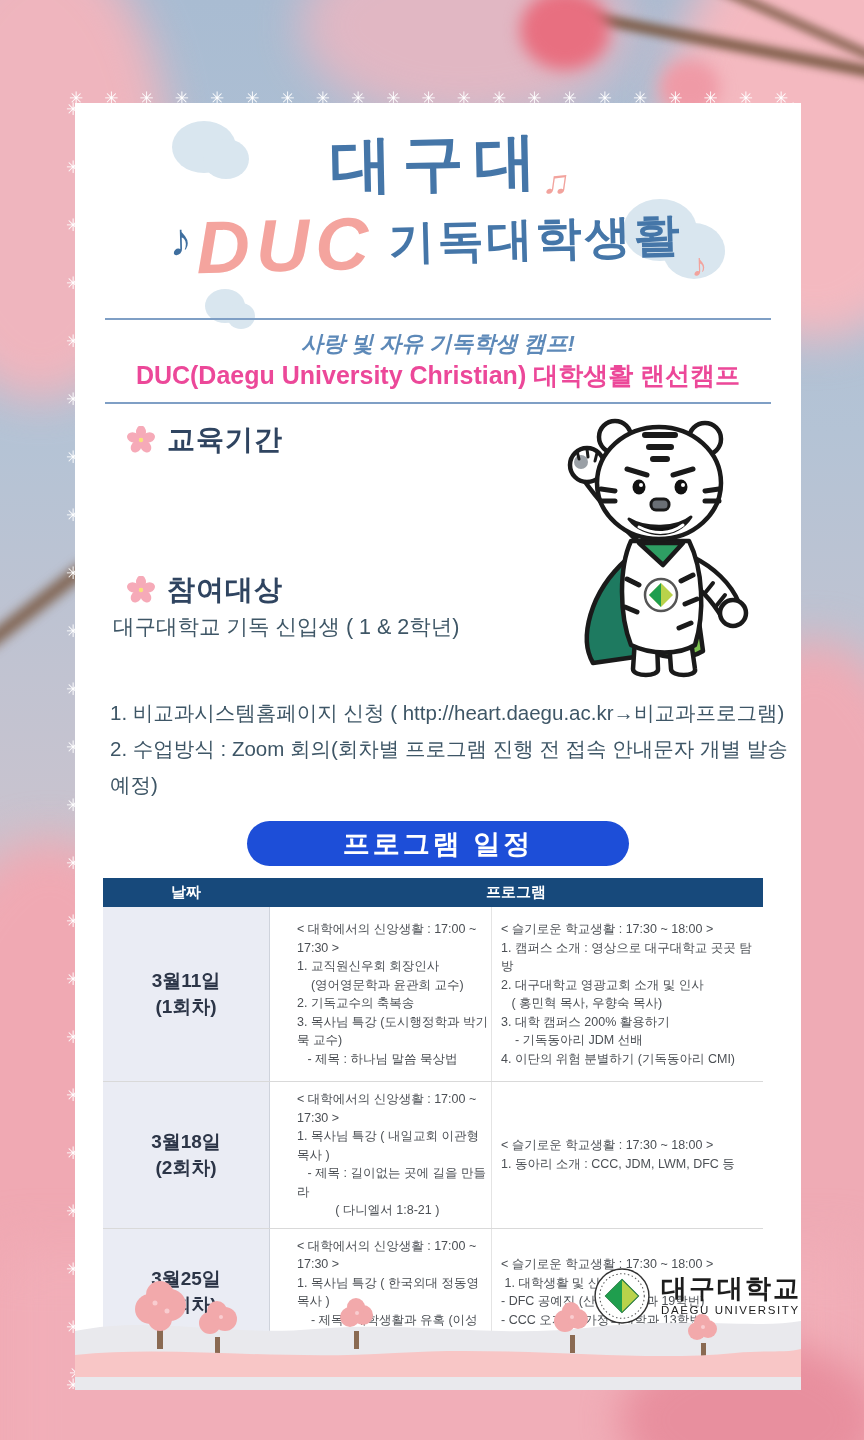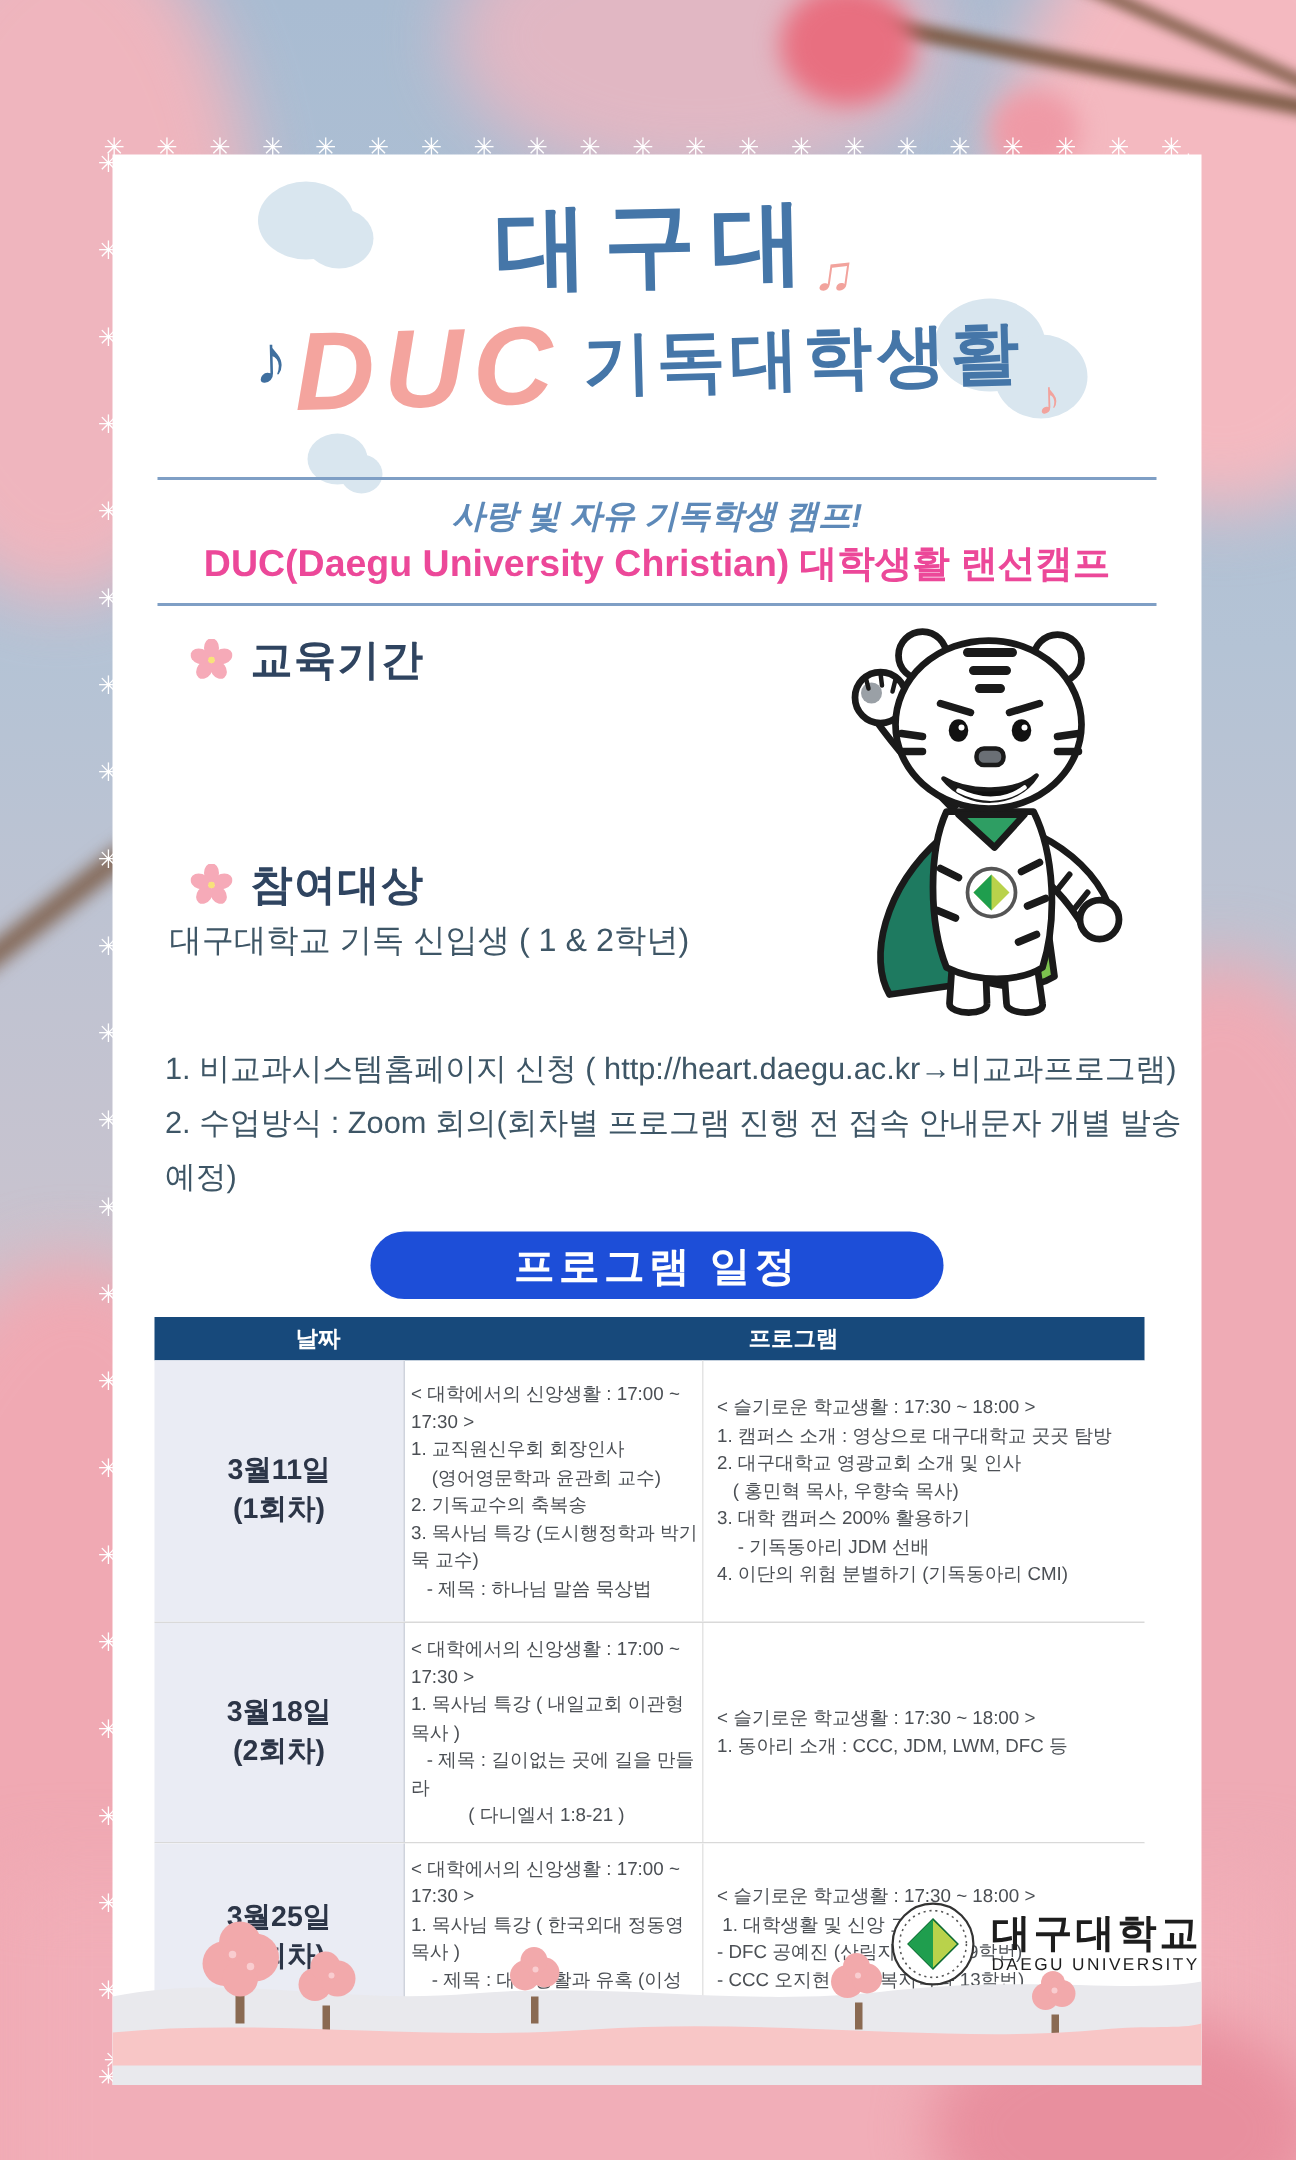--- a/index.html
+++ b/index.html
@@ -81,32 +81,32 @@
   .tiger{position:absolute;left:452px;top:304px;width:256px;height:280px;}
 
   
   .pill{position:absolute;left:50%;top:718px;transform:translateX(-50%);
     width:382px;height:45px;background:#1d4ed8;border-radius:23px;
     display:flex;align-items:center;justify-content:center;
     color:#ffffff;font-size:27px;font-weight:bold;letter-spacing:3px;}
 
   
   .tbl{position:absolute;left:28px;top:775px;width:660px;}
-  .thead{display:flex;height:29px;background:#17497b;color:#fff;font-size:15px;font-weight:bold;padding-left:26px;}
+  .thead{display:flex;height:29px;background:#17497b;color:#fff;font-size:15px;font-weight:bold;}
   .th-date{width:166px;display:flex;align-items:center;justify-content:center;}
   .th-prog{flex:1;display:flex;align-items:center;justify-content:center;}
   .trow{display:flex;border-bottom:1px solid #d9d9d9;background:#fff;}
   .r1{min-height:174px;} .r2{min-height:85px;} .r3{min-height:89px;}
   .td-date{width:166px;background:#eaecf4;border-right:1px solid #cfd3dc;
     display:flex;flex-direction:column;align-items:center;justify-content:center;
     color:#2c3547;font-size:19px;font-weight:bold;line-height:26px;}
   .td-prog{flex:1;display:flex;}
   .cell{white-space:pre-wrap;color:#4b4f54;font-size:12.5px;line-height:18.5px;
     display:flex;flex-direction:column;justify-content:center;}
-  .cell-l{width:192px;padding:8px 2px 8px 4px;}
+  .cell-l{width:192px;padding:8px 2px 8px 27px;}
   .cell-r{flex:1;border-left:1px solid #e4e4e4;padding:8px 4px 8px 9px;}
 
   
   .logo{position:absolute;left:0;top:1164px;width:100%;display:flex;align-items:center;justify-content:flex-end;gap:10px;}
   .logo-text{display:flex;flex-direction:column;line-height:1;}
   .logo-kr{color:#1d1d1d;font-size:26px;font-weight:bold;letter-spacing:2px;}
   .logo-en{color:#1d1d1d;font-size:11.5px;font-weight:normal;letter-spacing:1.6px;margin-top:4px;}
   .scene{position:absolute;left:0;top:1172px;width:726px;height:115px;}
 </style>
 </head>

